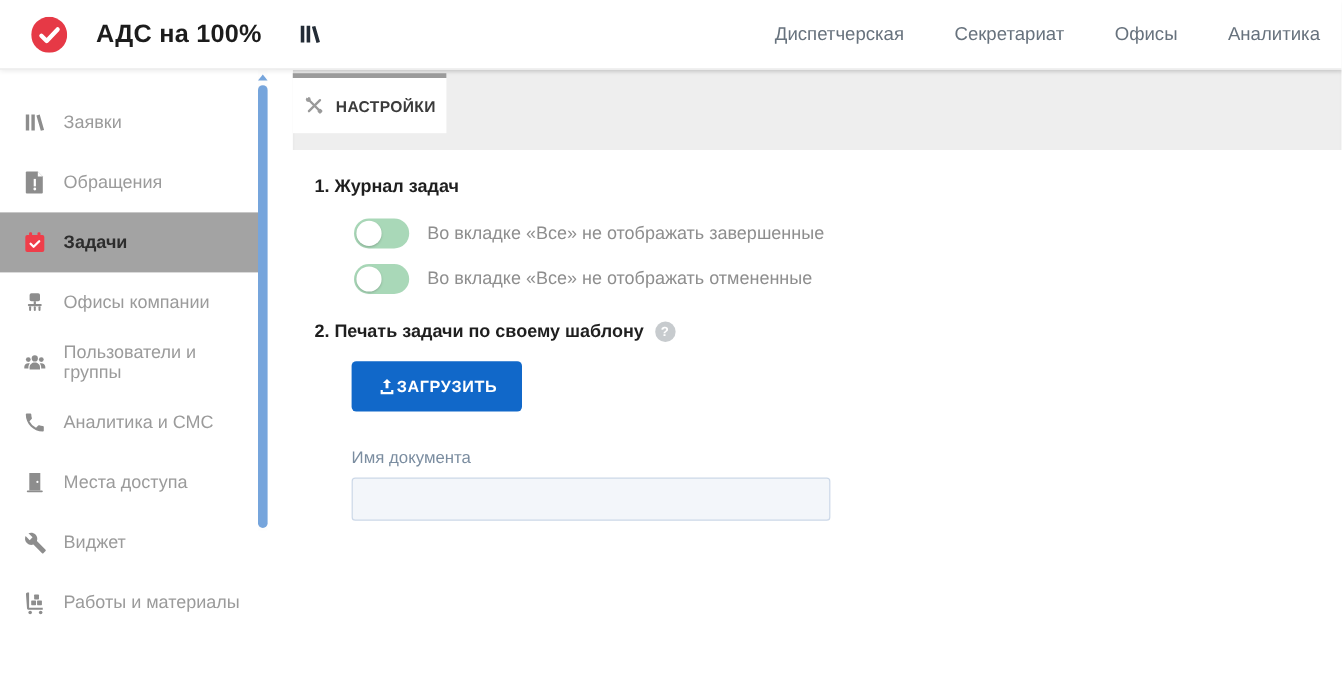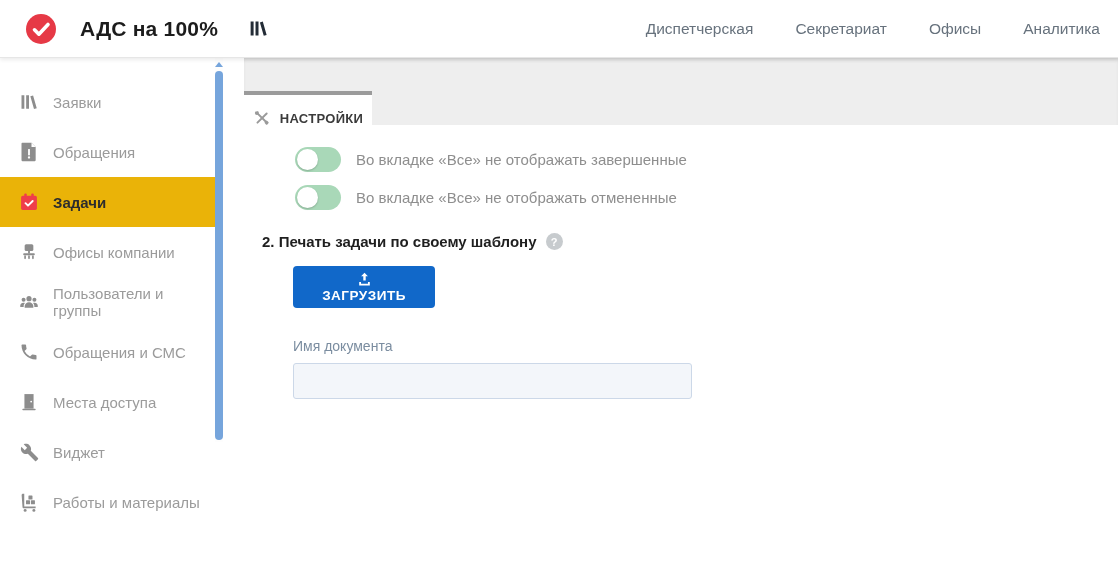--- a/index.html
+++ b/index.html
@@ -18,36 +18,36 @@
 
   
   .body { display:flex; height:384px; }
 
   
   .sidebar { width:230px; background:#fff; position:relative; padding-top:19px; flex:0 0 230px; }
   .srow { height:50px; display:flex; align-items:center; padding-left:18px;
     width:215px; cursor:pointer; }
   .srow .sicon { width:22px; height:22px; display:flex; align-items:center; justify-content:center; flex:0 0 22px; }
   .srow .slabel { margin-left:13px; font-size:15px; color:#9b9b9b; }
-  .srow.selected { background:#eab308; }
+  .srow.selected { background:#a3a3a3; }
   .srow.selected .slabel { color:#2d2d2d; font-weight:700; }
 
   
   .sscroll { position:absolute; top:0; right:7px; width:8px; height:100%; background:#fdfdfd; }
   .sscroll .arrow { position:absolute; top:4px; left:0; width:0; height:0;
     border-left:4px solid transparent; border-right:4px solid transparent;
     border-bottom:5px solid #76a5dc; }
   .sscroll .thumb { position:absolute; top:13px; bottom:2px; left:0; width:8px;
     background:#76a5dc; border-radius:4px; }
 
   
   .main { flex:1; display:flex; flex-direction:column; background:#fff; }
   .tabbar { height:67px; background:#eeeeee; position:relative;
     box-shadow:inset 0 3px 4px -2px rgba(0,0,0,.15); border-left:14px solid #fff; }
-  .tab { position:absolute; left:0; top:33px; height:50px; width:128px;
+  .tab { position:absolute; left:0; top:3px; height:50px; width:128px;
     background:#fff; border-top:4px solid #9b9b9b; display:flex; align-items:center;
     justify-content:center; gap:9px; cursor:pointer; }
   .tab-label { font-size:13px; font-weight:700; color:#3b3b3b; letter-spacing:.3px; }
 
   .content { flex:1; background:#fff; padding:22px 0 0 32px; }
   .sec-title { font-size:15px; font-weight:700; color:#1f1f1f; display:flex; align-items:center; }
   .journal .sec-title { margin-bottom:18px; }
   .toggles { margin-left:33px; }
   .trow { display:flex; align-items:center; margin-bottom:13px; height:25px; }
   .toggle { width:46px; height:25px; border-radius:13px; background:#a9d8b8;
@@ -57,21 +57,21 @@
   .tlabel { margin-left:15px; font-size:15px; color:#8e8e8e; }
 
   .print { margin-top:23px; }
   .help { width:17px; height:17px; border-radius:50%; background:#c7cbce; color:#fff;
     font-size:11px; font-weight:700; display:inline-flex; align-items:center;
     justify-content:center; margin-left:9px; cursor:pointer; }
   .print-controls { margin-left:31px; margin-top:16px; }
   .upload-btn { display:flex; align-items:center; justify-content:center; 
     width:142px; height:42px; background:#1168c9; border:none; border-radius:4px;
     color:#fff; font-family:inherit; font-size:13.5px; font-weight:700;
-    letter-spacing:.5px; cursor:pointer;flex-direction:column; }
+    letter-spacing:.5px; cursor:pointer; }
   .doc-label { display:block; margin-top:30px; font-size:14px; color:#7b8da0; }
   .doc-input { margin-top:9px; width:399px; height:36px; background:#f3f6fa;
     border:1px solid #ccd8e8; border-radius:3px; padding:0 10px; font-size:14px;
     color:#333; font-family:inherit; outline:none; }
 </style>
 </head>
 <body>
 
 <div class="header">
   <div class="brand">
@@ -160,21 +160,21 @@
       <span class="slabel">Пользователи и группы</span>
     </div>
 
 
     <div class="srow">
       <span class="sicon">
         <svg width="20" height="20" viewBox="0 0 24 24" fill="#8d8d8d">
           <path d="M6.62 10.79a15.05 15.05 0 0 0 6.59 6.59l2.2-2.2a1 1 0 0 1 1.02-.24c1.12.37 2.33.57 3.57.57a1 1 0 0 1 1 1V20a1 1 0 0 1-1 1C10.6 21 3 13.4 3 4a1 1 0 0 1 1-1h3.5a1 1 0 0 1 1 1c0 1.24.2 2.45.57 3.57a1 1 0 0 1-.25 1.02l-2.2 2.2z"></path>
         </svg>
       </span>
-      <span class="slabel">Обращения и СМС</span>
+      <span class="slabel">Аналитика и СМС</span>
     </div>
 
     <div class="srow">
       <span class="sicon">
         <svg width="20" height="20" viewBox="0 0 24 24" fill="#8d8d8d">
           <path d="M6.5 2.5h11V20h-11z"></path>
           <circle cx="14.6" cy="11.5" r="1.1" fill="#fff"></circle>
           <rect x="4" y="20" width="16" height="1.8" rx=".9"></rect>
         </svg>
       </span>
@@ -222,20 +222,21 @@
             <rect x="15.9" y="15.9" width="4.6" height="4.6" rx="1.3" transform="rotate(45 18.2 18.2)"></rect>
           </svg>
         </span>
         <span class="tab-label">НАСТРОЙКИ</span>
       </div>
     </div>
 
     <div class="content">
 
       <div class="journal">
+        <div class="sec-title">1. Журнал задач</div>
         <div class="toggles">
           <div class="trow">
             <div class="toggle">
                 <div class="knob"></div>
               </div>
             <span class="tlabel">Во вкладке «Все» не отображать завершенные</span>
           </div>
           <div class="trow">
             <div class="toggle">
                 <div class="knob"></div>

